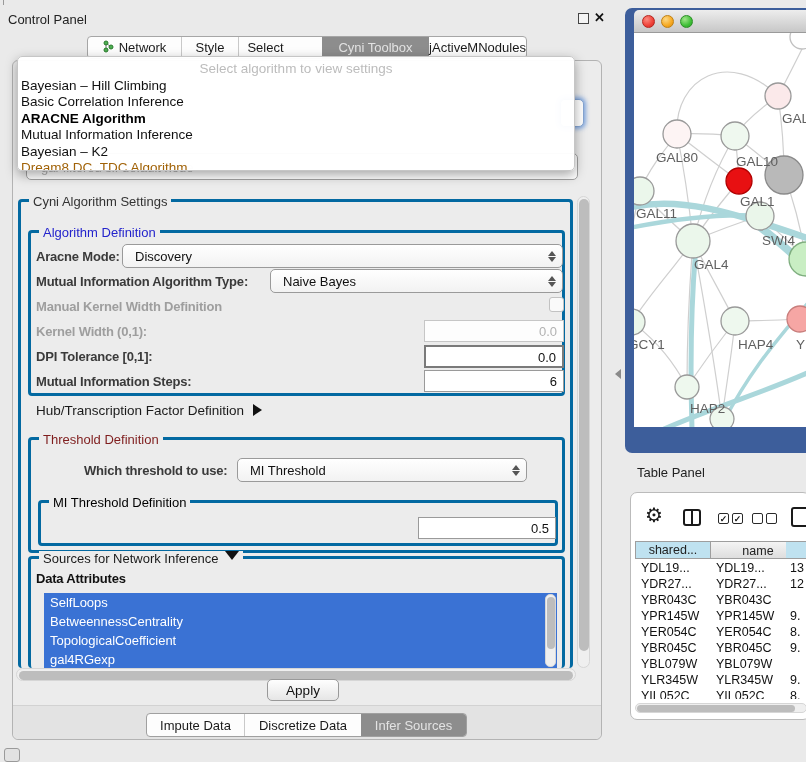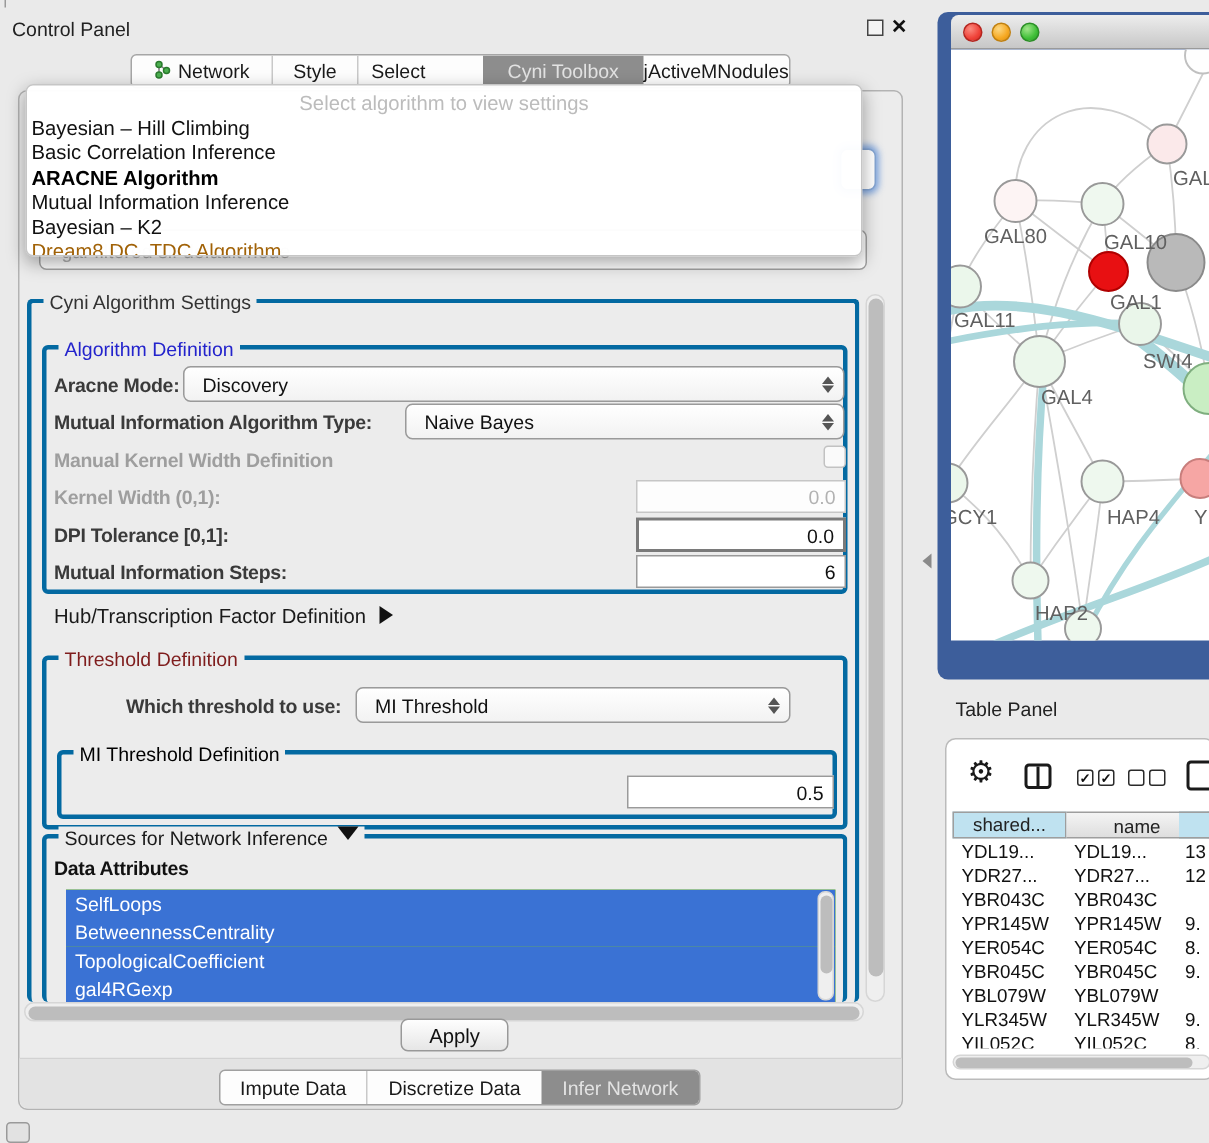--- a/index.html
+++ b/index.html
@@ -151,21 +151,21 @@
   </div>
   <div class="field" style="left:418px;top:517px;width:138px;height:22px;">0.5</div>
 
   <div class="group" style="left:28px;top:556px;width:537px;height:112px;border-bottom:none;">
     <div class="gtitle" style="display:flex;align-items:flex-start;">
       <span style="color:#1a1a1a;">Sources for Network Inference</span>
       <span style="margin-left:6px;width:0;height:0;border-left:7px solid transparent;border-right:7px solid transparent;border-top:9px solid #111;display:inline-block;"></span>
     </div>
   </div>
   <div class="abs lbl" style="left:36px;top:571px;color:#111;">Data Attributes</div>
-  <div class="abs" style="left:44px;top:593px;width:513px;height:75px;overflow:hidden;background:#84cc16;">
+  <div class="abs" style="left:44px;top:593px;width:513px;height:75px;overflow:hidden;background:#fef9c3;">
     <div class="listitem">SelfLoops</div>
     <div class="listitem">BetweennessCentrality</div>
     <div class="listitem">TopologicalCoefficient</div>
     <div class="listitem">gal4RGexp</div>
   </div>
   <div class="scroll-track" style="left:545px;top:594px;width:11px;height:73px;border-radius:5px;">
     <div class="scroll-thumb" style="left:1px;top:2px;width:8px;height:52px;"></div>
   </div>
 
   <div class="scroll-track" style="left:577px;top:196px;width:13px;height:472px;">
@@ -181,21 +181,21 @@
 
   <div class="abs" style="left:146px;top:713px;width:321px;height:24px;background:#fdfdfd;border:1px solid #a0a0a0;border-radius:4px;display:flex;overflow:hidden;">
     <div class="tabseg" style="width:97px;">
         <span>Impute Data</span>
       </div>
     <div class="vsep"></div>
     <div class="tabseg" style="width:116px;">
         <span>Discretize Data</span>
       </div>
     <div class="tabseg sel" style="flex:1;">
-        <span>Infer Network</span>
+        <span>Infer Sources</span>
       </div>
   </div>
 
   <div class="abs" style="left:4px;top:748px;width:16px;height:14px;border:1px solid #9a9a9a;background:#e2e2e2;border-radius:3px;"></div>
 
   <div class="abs" style="left:615px;top:369px;width:0;height:0;border-top:5px solid transparent;border-bottom:5px solid transparent;border-right:6px solid #8a8a8a;"></div>
 
   <div class="abs" style="left:625px;top:8px;width:185px;height:445px;background:#3d5e9b;border-radius:7px 0 0 7px;"></div>
   <div class="abs" style="left:634px;top:10px;width:172px;height:23px;background:linear-gradient(#ededed,#c7c7c7);border-bottom:1px solid #9a9a9a;border-radius:5px 0 0 0;">
     <div class="trafficlight" style="left:8px;top:5px;background:radial-gradient(circle at 35% 30%, #fb8b80, #ef4138 60%, #c92b24);border:1px solid #b5251f;"></div>

